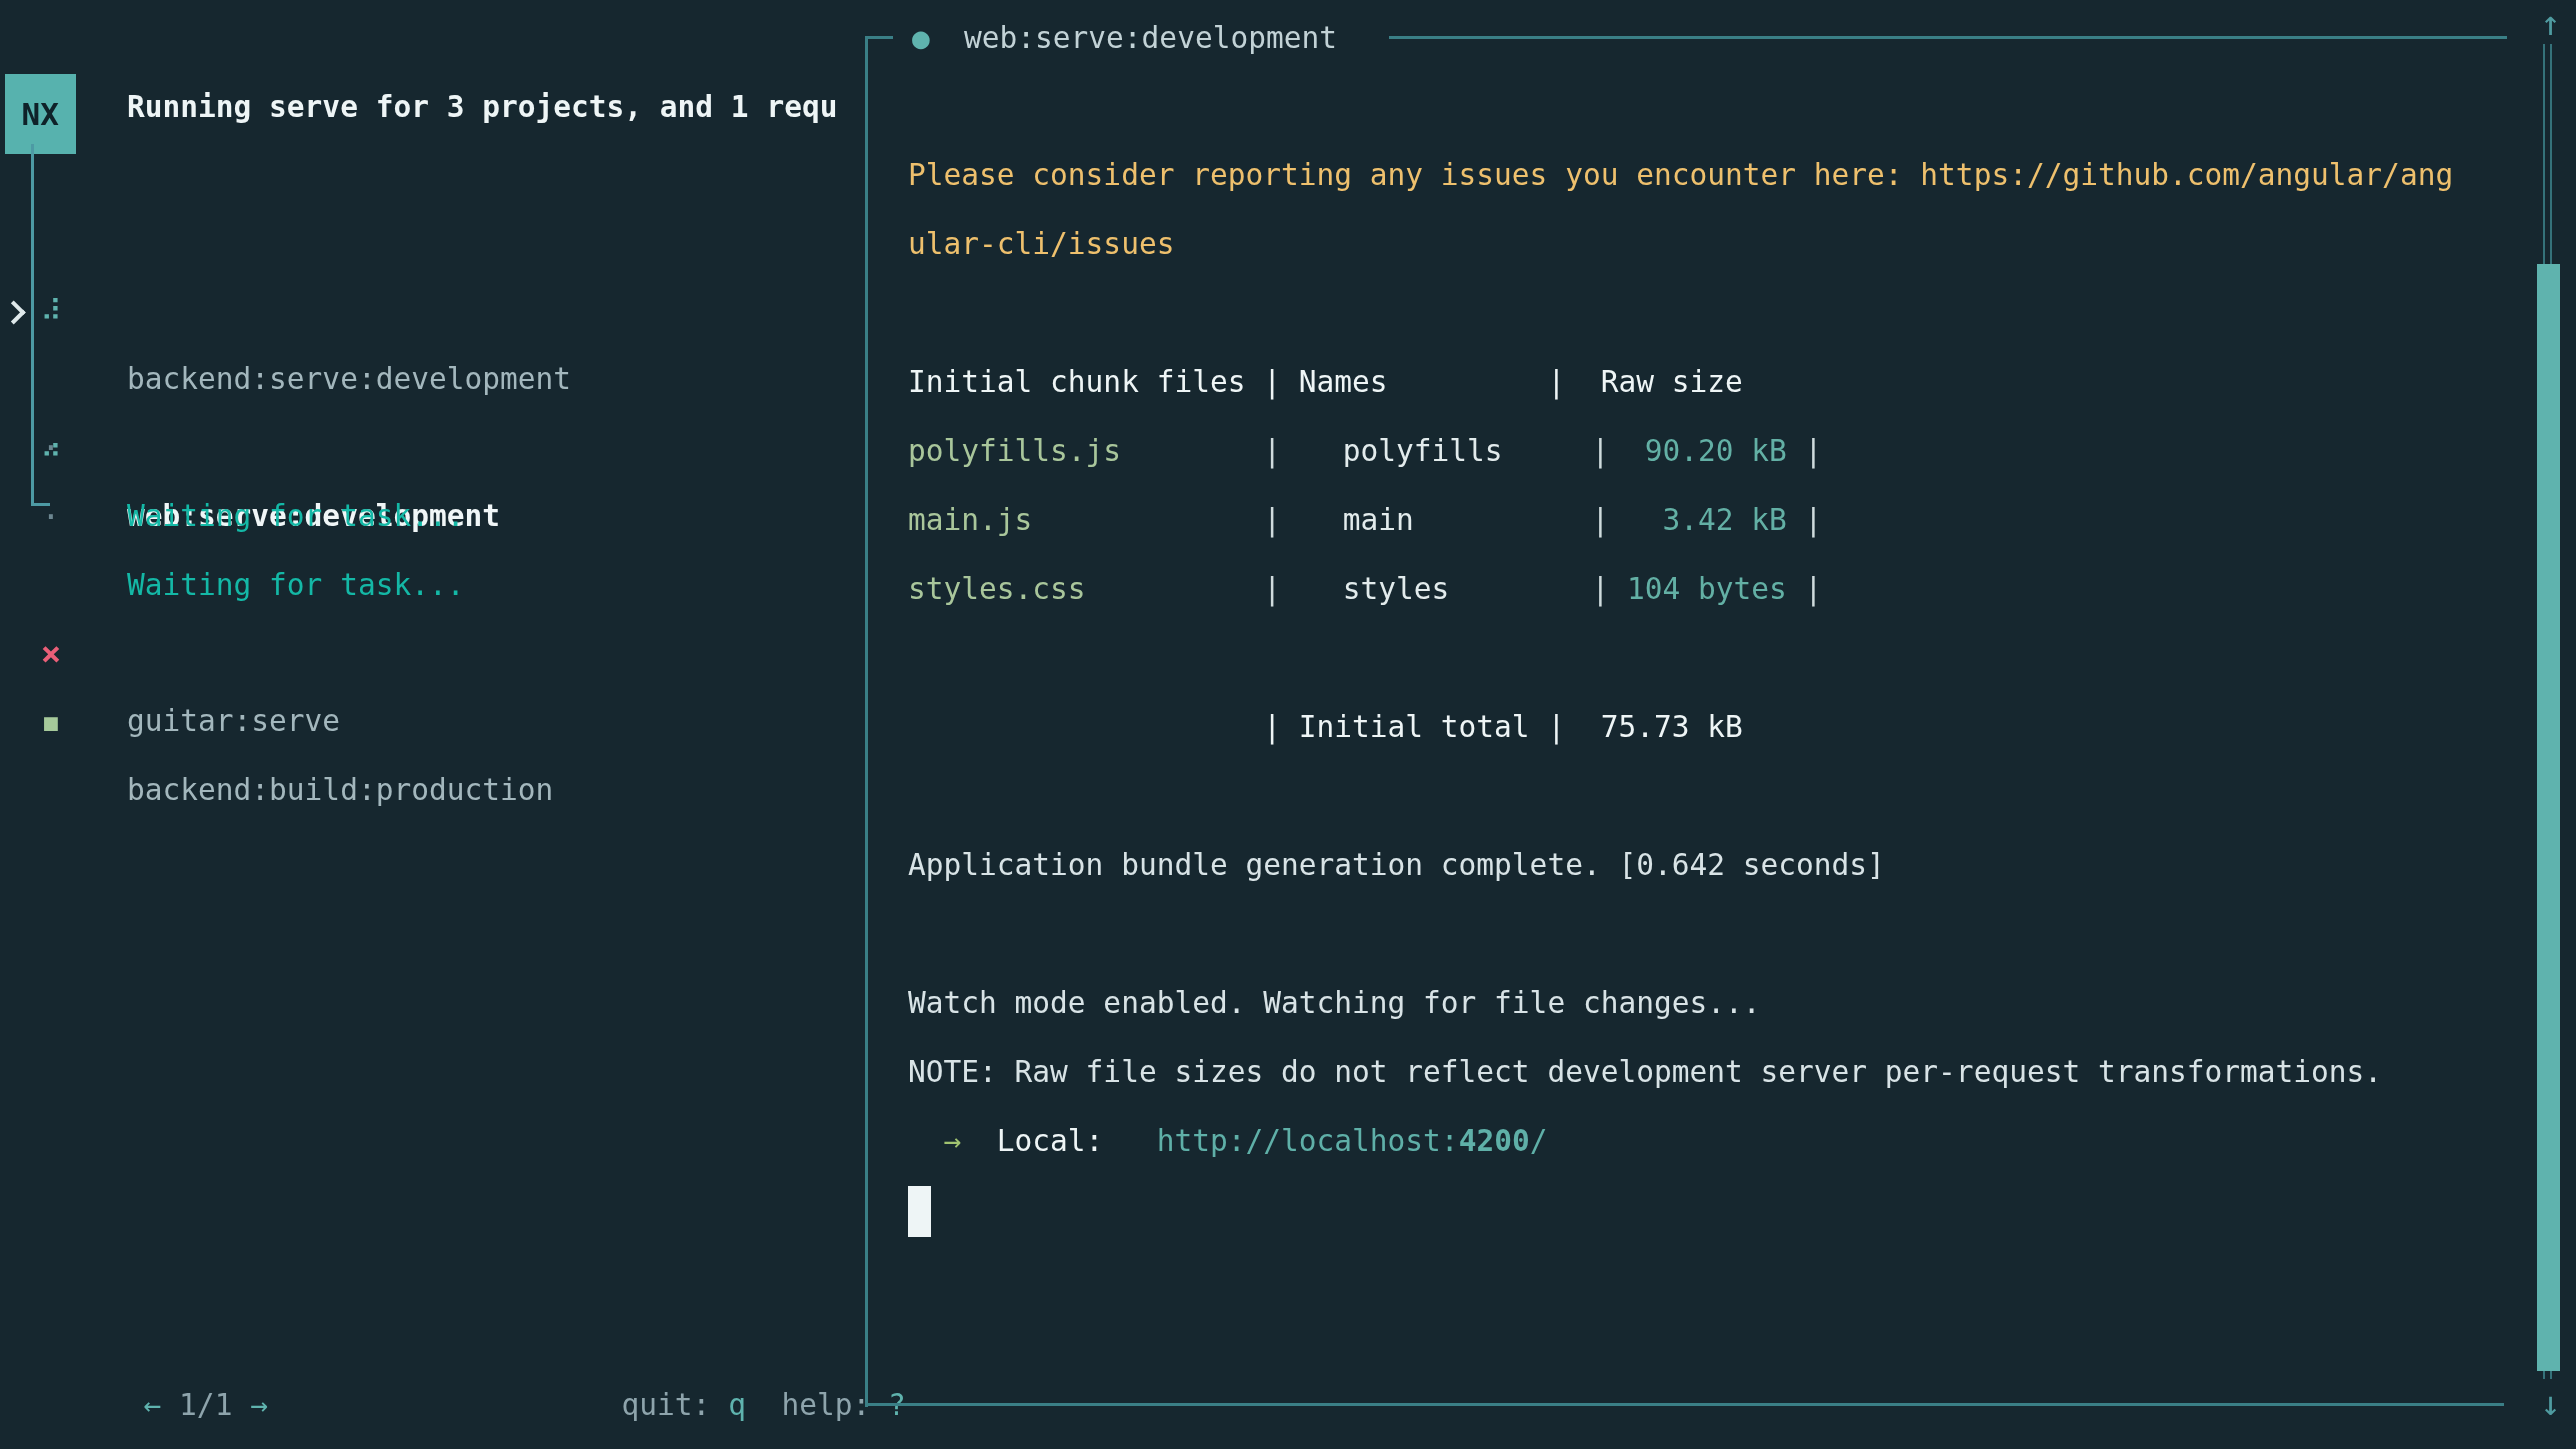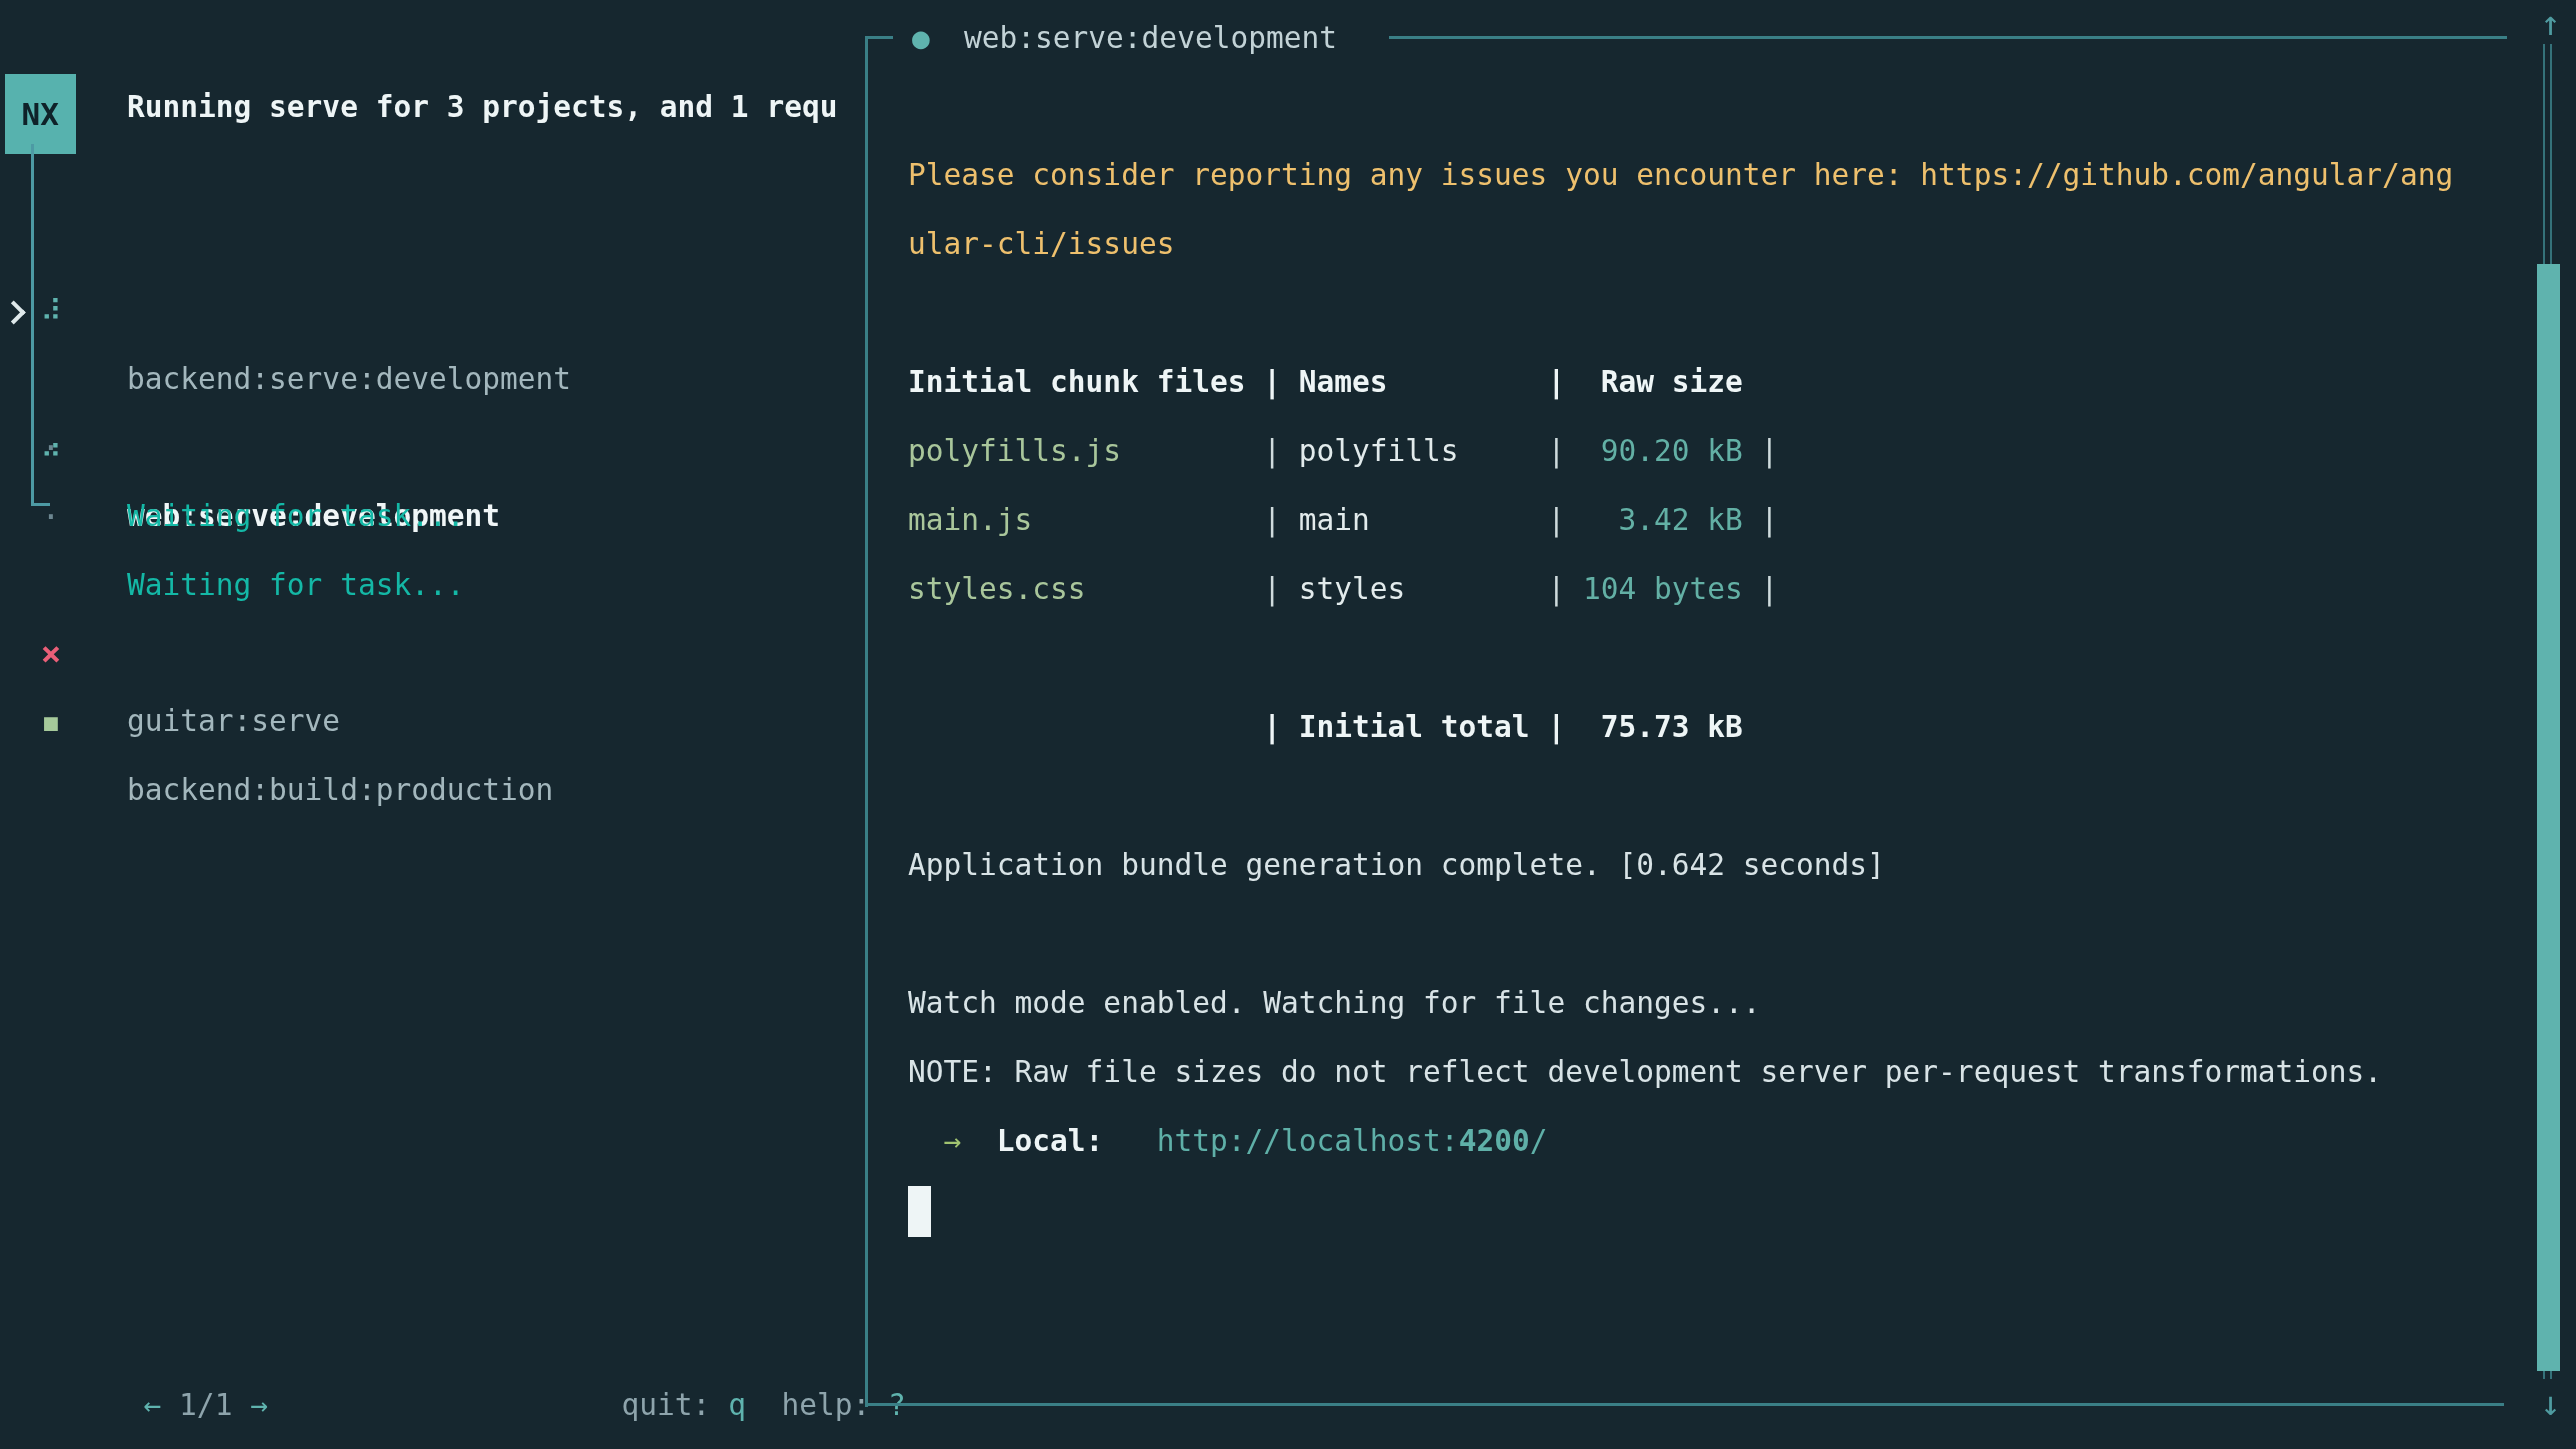--- a/index.html
+++ b/index.html
@@ -29,23 +29,23 @@
   .teal{color:#5fb3ae;}
   .hintlbl{color:#8ea4ac;}
   
   .b{position:absolute;background:#3a7f86;}
   .panel-title-dot{position:absolute;left:912px;top:6.7px;height:62px;line-height:62px;font-size:29.5px;color:#5fb3ae;white-space:pre;}
   .panel-title{position:absolute;left:964px;top:6.7px;height:62px;line-height:62px;font-size:29.5px;color:#c2d2d6;white-space:pre;}
   
   .term{position:absolute;left:908px;top:141px;}
   .tl{height:69px;line-height:69px;font-size:29.5px;white-space:pre;color:#d8e3e6;}
   .yellow{color:#eec06d;}
-  .bold-w{color:#eef5f6;font-weight:bold;}
+  .bold-w{color:#eef5f6;font-weight:normal;}
   .green{color:#a9c69b;}
-  .namecol{color:#e2ebec;}
+  .namecol{color:#e2ebec;margin-left:44px;}
   .pipe{color:#cfdbdd;}
   .size{color:#63b0a5;}
   .lime{color:#a1c370;}
   .urlteal{color:#5fb0a8;}
   .urlport{color:#5fb0a8;font-weight:bold;}
   .cursor{display:inline-block;width:23px;height:51px;background:#eef5f6;vertical-align:middle;}
   
   .sb-arrow{position:absolute;left:2529px;width:43px;text-align:center;height:40px;line-height:40px;
             font-size:34px;color:#4f9ba0;}
   .sb-track{position:absolute;left:2543px;top:44px;width:5.4px;height:1335px;

